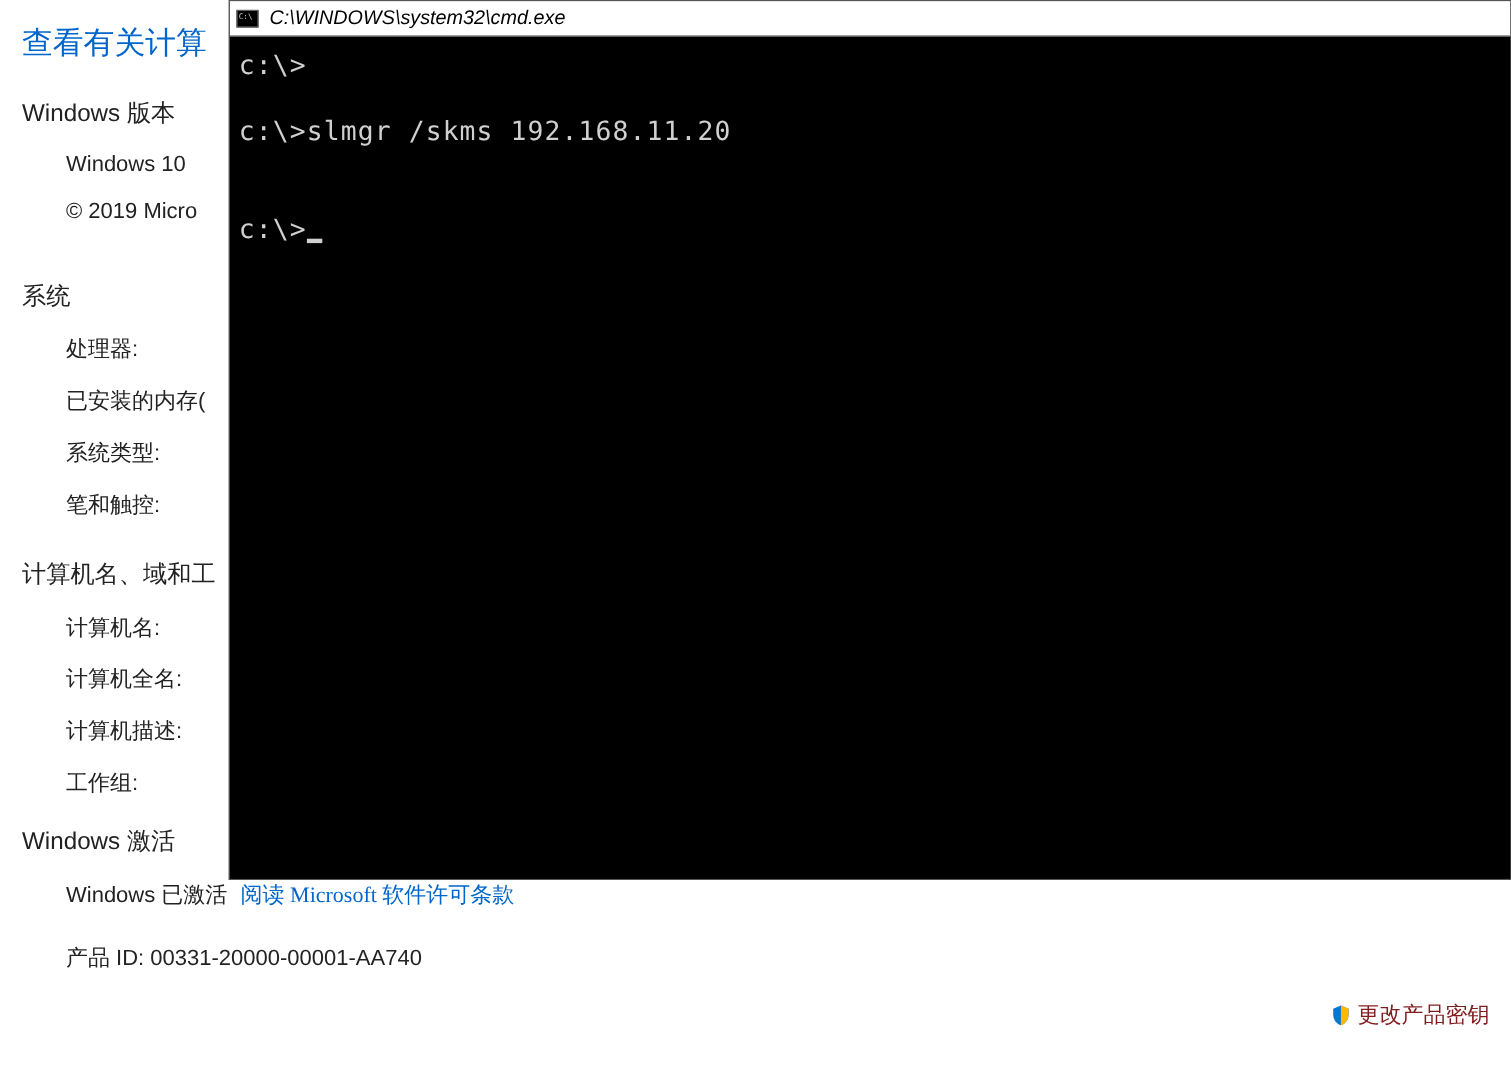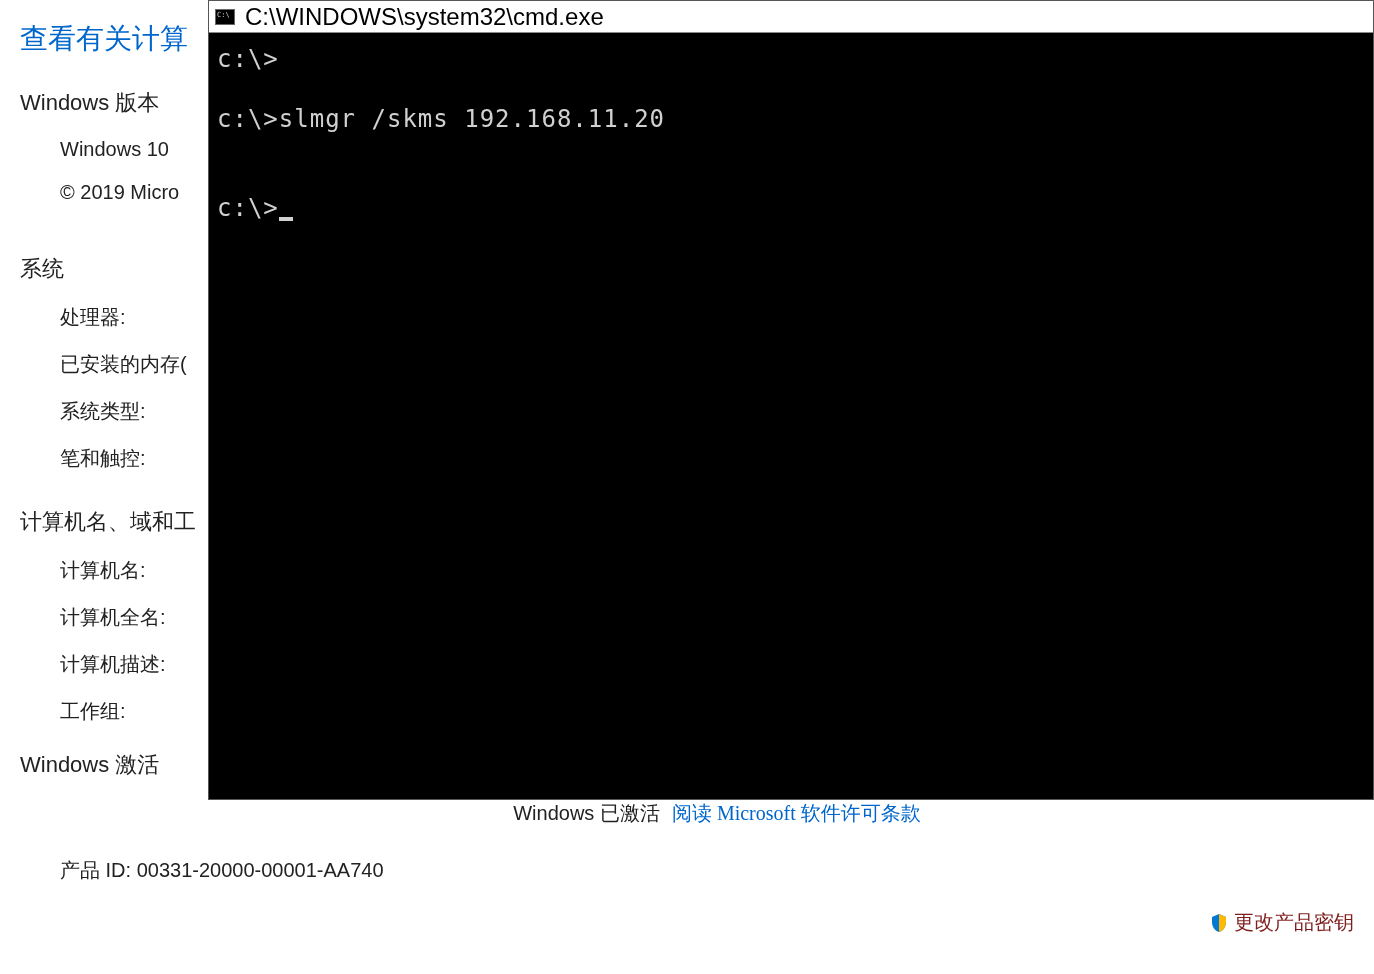--- a/index.html
+++ b/index.html
@@ -40,21 +40,20 @@
       font-size: 20px;
       margin-left: 40px;
       margin-bottom: 20px;
     }
     .activation-row {
       display: flex;
       align-items: center;
       gap: 12px;
       margin-left: 40px;
       margin-top: 10px;
-      justify-content: center;
     }
     .activation-status {
       color: #222;
       font-size: 20px;
     }
     .link-text {
       color: #0066cc;
       font-size: 20px;
       cursor: pointer;
       font-family: Liberation Serif, serif;
@@ -111,22 +110,23 @@
       content: "C:\\";
       color: #ccc;
       font-size: 7px;
       position: absolute;
       left: 1px;
       top: 1px;
       font-family: monospace;
     }
     .cmd-title {
       color: #000;
-      font-size: 24px;
+      font-size: 18px;
       font-family: "Segoe UI", sans-serif;
+      font-style: italic;
     }
     .cmd-body {
       padding: 10px 8px;
       font-family: "SimSun", "Consolas", monospace;
       font-size: 24px;
       color: #d0d0d0;
       line-height: 1.35;
       letter-spacing: 1px;
     }
     .cmd-line {

